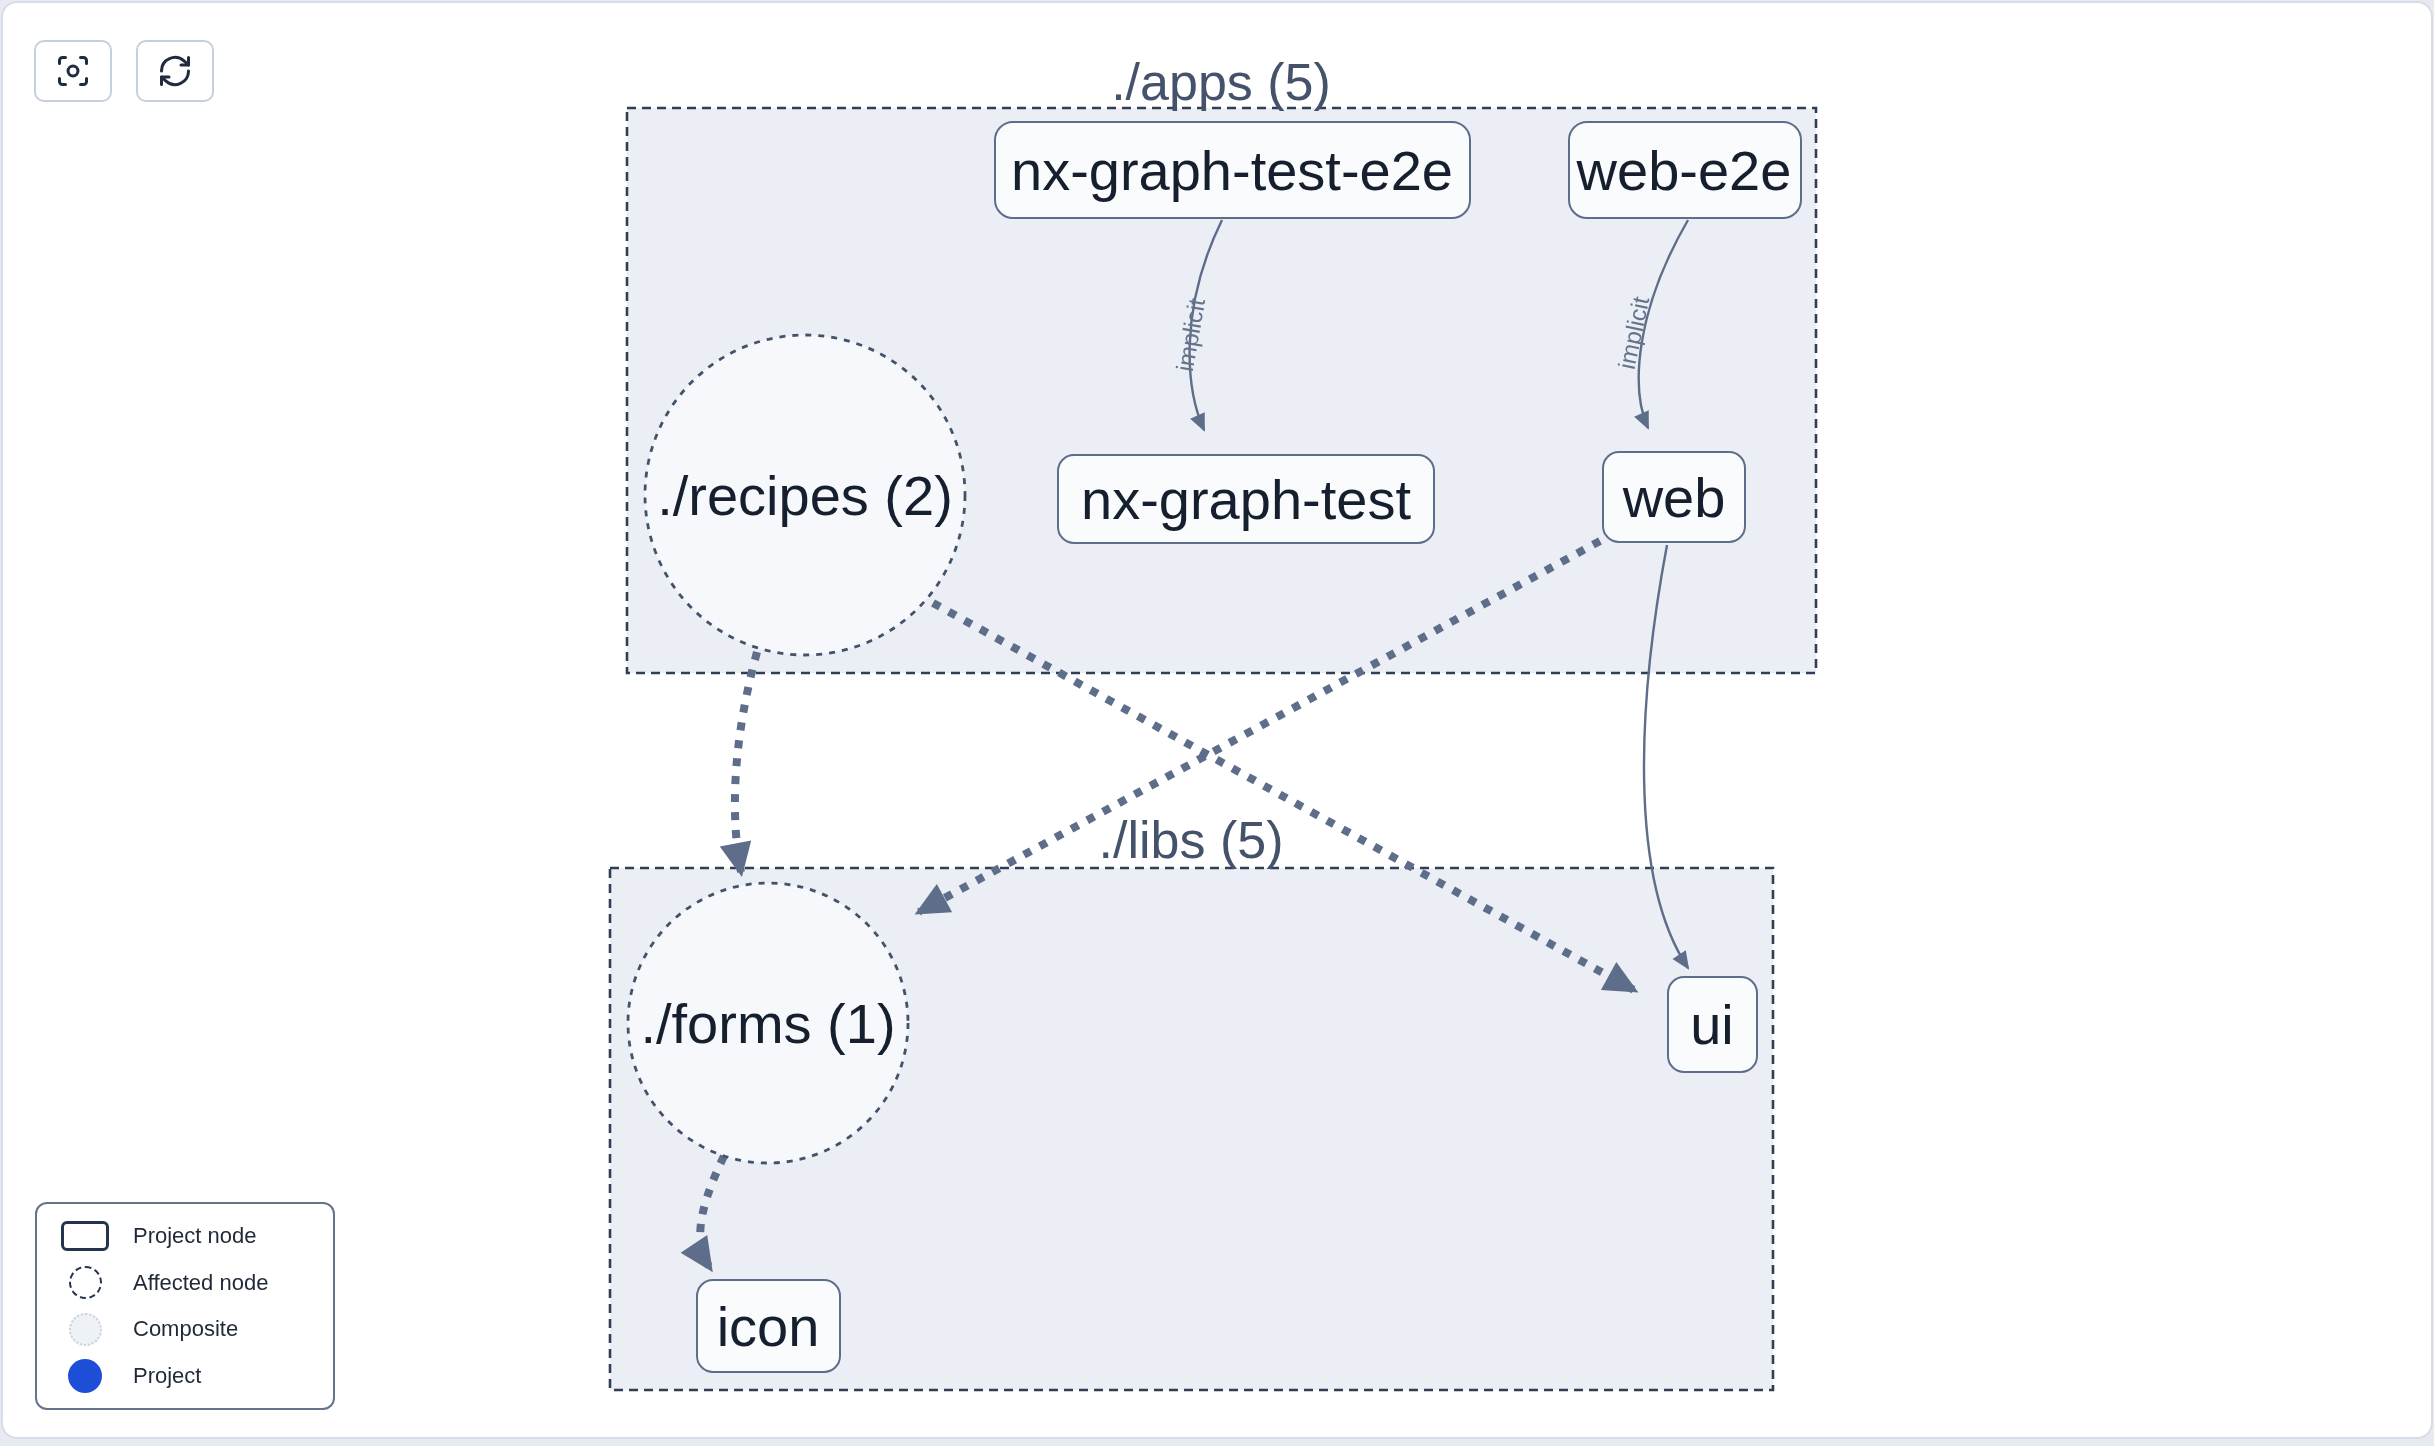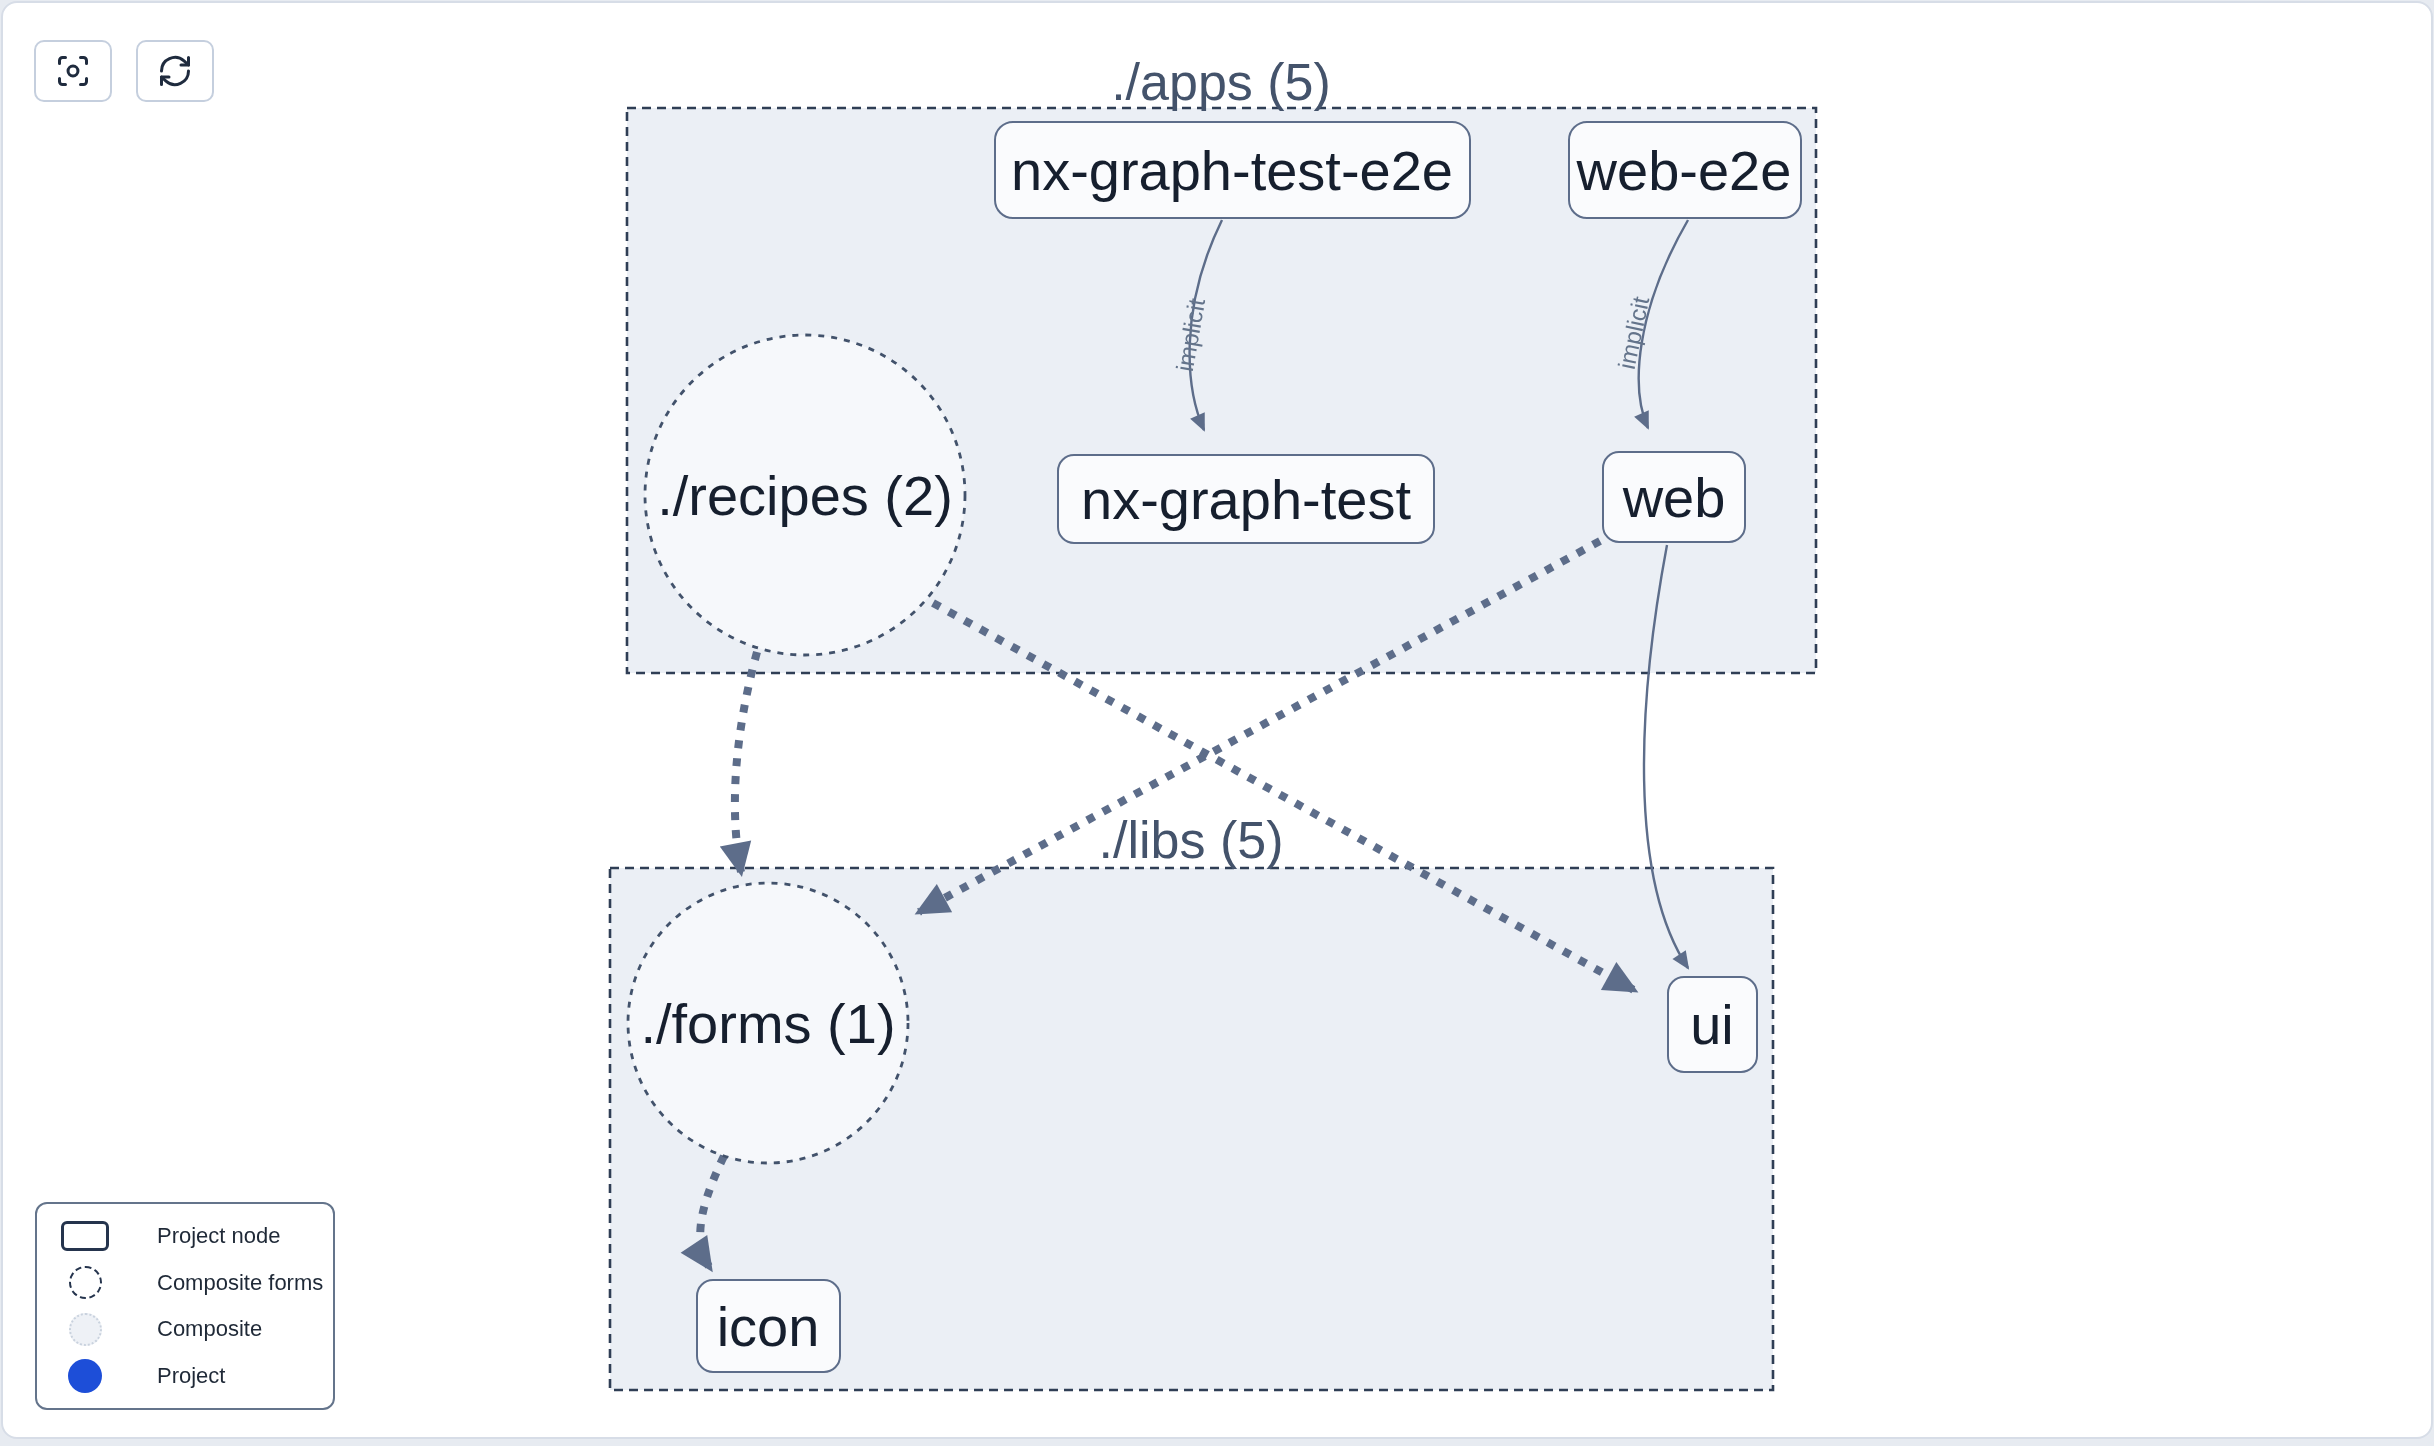--- a/index.html
+++ b/index.html
@@ -33,21 +33,21 @@
   .tool-btn svg{stroke:#1f2b3e;}
 
   
   .legend{
     position:absolute;left:35px;top:1202px;width:300px;height:208px;box-sizing:border-box;
     background:#ffffff;border:2px solid #64748b;border-radius:12px;
     display:flex;flex-direction:column;justify-content:space-evenly;padding:8px 0;
   }
   .legend-row{display:flex;align-items:center;height:44px;}
   .legend-swatch-col{width:96px;display:flex;justify-content:center;align-items:center;flex:none;}
-  .legend-label{font-size:22px;color:#1f2937;margin-left:24px;}
+  .legend-label{font-size:22px;color:#1f2937;}
   .sw-project{width:48px;height:30px;border:3px solid #25344d;border-radius:6px;background:#fff;box-sizing:border-box;}
   .sw-composite{width:33px;height:33px;border:2.5px dashed #25344d;border-radius:50%;background:#fff;box-sizing:border-box;}
   .sw-affected{width:33px;height:33px;border:2px dotted #c9d2de;border-radius:50%;background:#eef1f6;box-sizing:border-box;}
   .sw-touched{width:34px;height:34px;border-radius:50%;background:#1d4ed8;}
 </style>
 </head>
 <body>
 
 <div class="canvas"></div>
 
@@ -127,21 +127,21 @@
   <div class="legend-row">
     <div class="legend-swatch-col">
         <div class="sw-project"></div>
       </div>
     <div class="legend-label">Project node</div>
   </div>
   <div class="legend-row">
     <div class="legend-swatch-col">
         <div class="sw-composite"></div>
       </div>
-    <div class="legend-label">Composite forms</div>
+    <div class="legend-label">Affected node</div>
   </div>
   <div class="legend-row">
     <div class="legend-swatch-col">
         <div class="sw-affected"></div>
       </div>
     <div class="legend-label">Composite</div>
   </div>
   <div class="legend-row">
     <div class="legend-swatch-col">
         <div class="sw-touched"></div>

